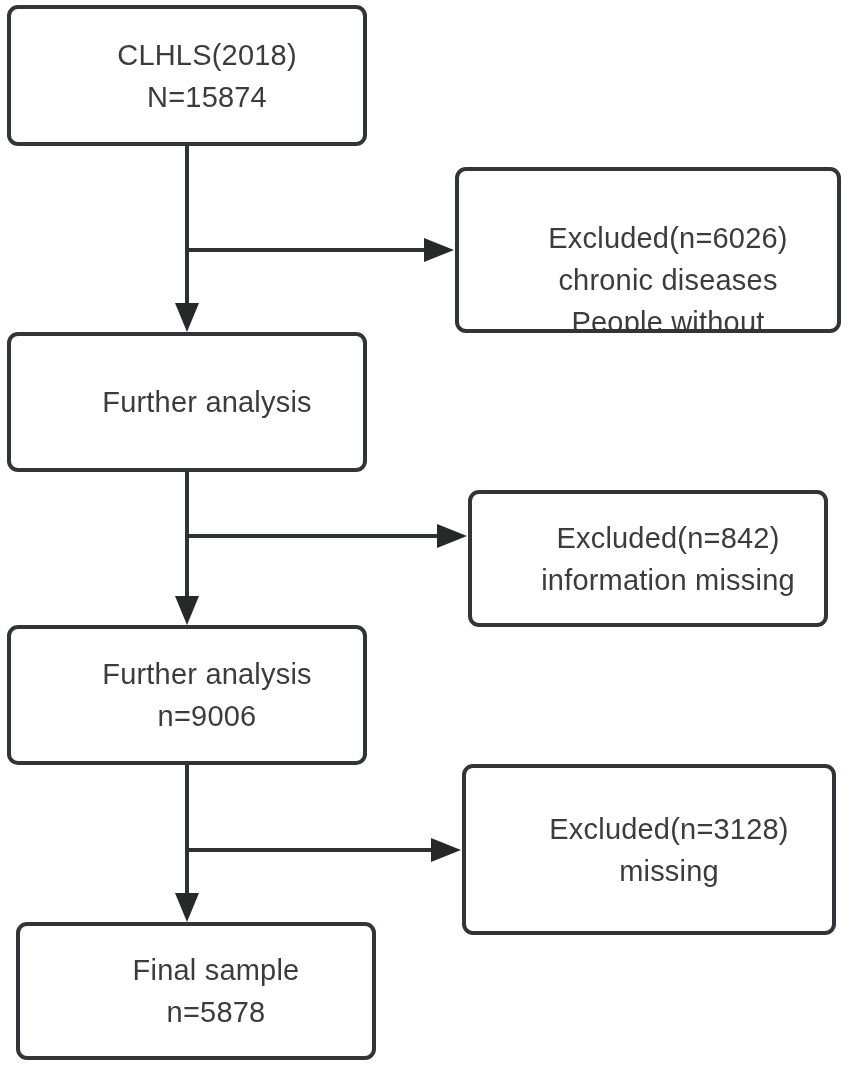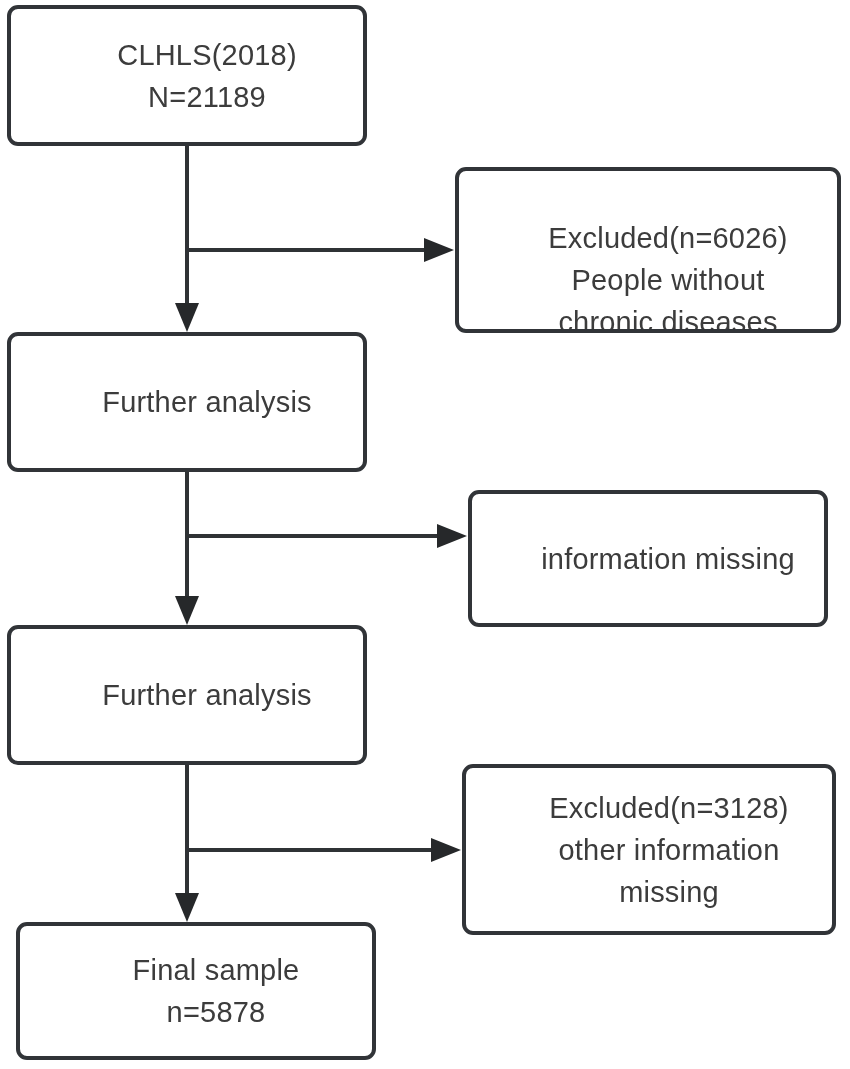--- a/index.html
+++ b/index.html
@@ -85,44 +85,45 @@
     </g>
 
     <g>
       <line x1="185" y1="850" x2="433" y2="850" stroke="#2f3235" stroke-width="4"></line>
       <polygon points="431,838 431,862 461,850" fill="#26282a"></polygon>
     </g>
   </svg>
 
   <div class="node" id="box-main-1">
     <div class="tline">CLHLS(2018)</div>
-    <div class="tline">N=21189</div>
+    <div class="tline">N=15874</div>
   </div>
 
   <div class="node" id="box-excl-1">
     <div class="tline">Excluded(n=6026)</div>
+    <div class="tline">chronic diseases</div>
     <div class="tline">People without</div>
-    <div class="tline">chronic diseases</div>
   </div>
 
   <div class="node" id="box-main-2">
     <div class="tline">Further analysis</div>
   </div>
 
   <div class="node" id="box-excl-2">
+    <div class="tline">Excluded(n=842)</div>
     <div class="tline">information missing</div>
   </div>
 
   <div class="node" id="box-main-3">
     <div class="tline">Further analysis</div>
+    <div class="tline">n=9006</div>
   </div>
 
   <div class="node" id="box-excl-3">
     <div class="tline">Excluded(n=3128)</div>
-    <div class="tline">other information</div>
     <div class="tline">missing</div>
   </div>
 
   <div class="node" id="box-main-4">
     <div class="tline">Final sample</div>
     <div class="tline">n=5878</div>
   </div>
 
 </div>
 

